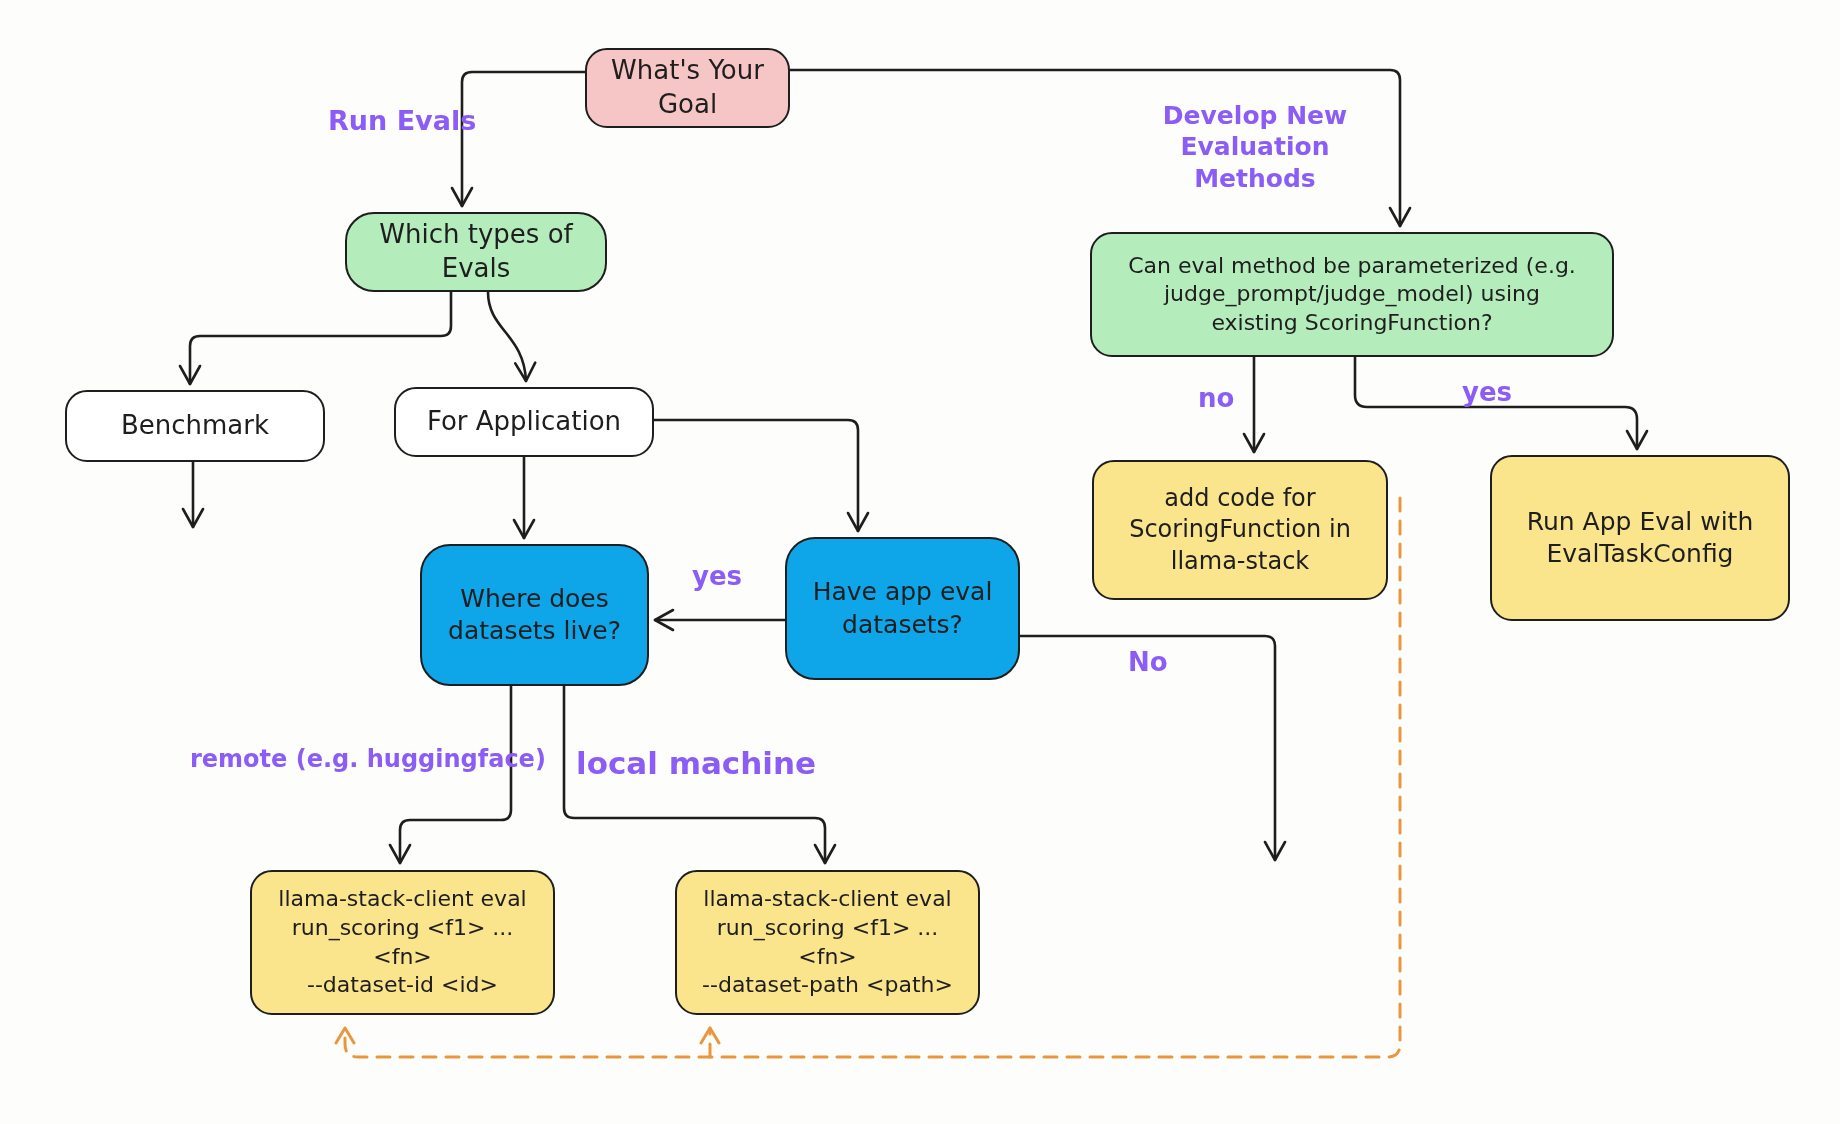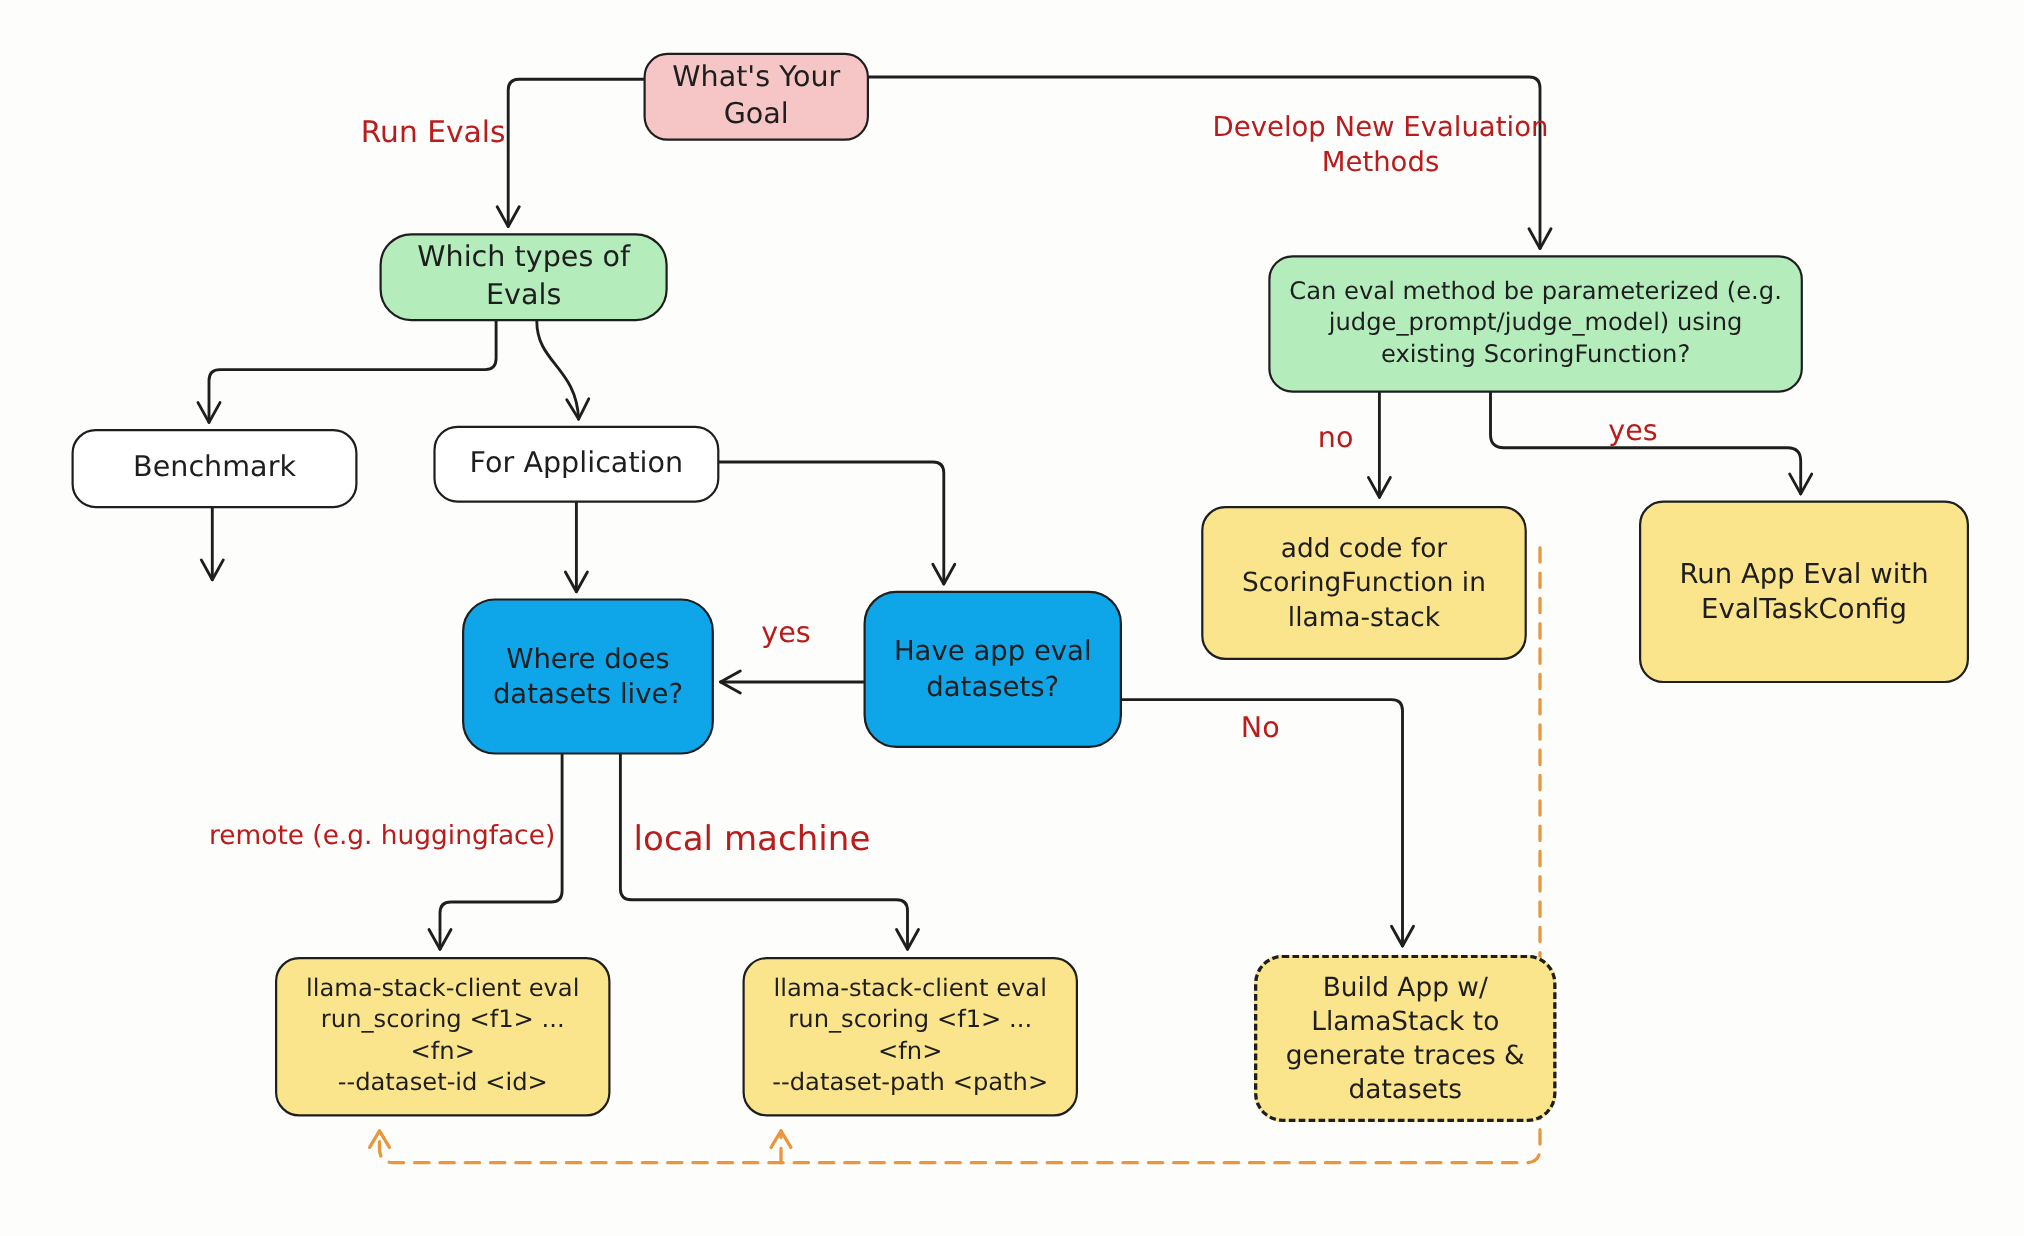--- a/index.html
+++ b/index.html
@@ -46,21 +46,22 @@
   .dashed { border-style: dashed; border-width: 3px; border-radius: 26px; }
   .f22 { font-size: 22px; }
   .f23 { font-size: 23px; }
   .f24 { font-size: 24px; }
   .f25 { font-size: 25px; }
   .edge-label {
     position: absolute;
     white-space: pre-line;
     font-size: 26px;
     line-height: 1.25;
-    color: #b91c1c;
+    color: #8b5cf6;
+    font-weight: bold;
   }
 </style>
 </head>
 <body>
 
 <div class="canvas">
 
   <svg class="edges" viewBox="0 0 1840 1124" aria-hidden="true">
     <defs>
       <marker id="ab" markerUnits="userSpaceOnUse" markerWidth="32" markerHeight="32" refX="24" refY="15" orient="auto">
@@ -92,21 +93,21 @@
       <path d="M 710 1057 V 1028" marker-end="url(#ao)"></path>
     </g>
   </svg>
 
   <div class="node pink" style="left:585px; top:48px; width:205px; height:80px;">What's Your
 Goal</div>
 
   <div class="node green" style="left:345px; top:212px; width:262px; height:80px;border-radius:29px;">Which types of
 Evals</div>
 
-  <div class="node green f22" style="left:1153px; top:232px; width:486px; height:125px;">Can eval method be parameterized (e.g.
+  <div class="node green f22" style="left:1090px; top:232px; width:524px; height:125px;">Can eval method be parameterized (e.g.
 judge_prompt/judge_model) using
 existing ScoringFunction?</div>
 
   <div class="node white" style="left:65px; top:390px; width:260px; height:72px;">Benchmark</div>
 
   <div class="node white" style="left:394px; top:387px; width:260px; height:70px;">For Application</div>
 
 
   <div class="node blue f25" style="left:420px; top:544px; width:229px; height:142px;">Where does
 datasets live?</div>
@@ -122,24 +123,20 @@
 EvalTaskConfig</div>
 
   <div class="node yellow f22" style="left:250px; top:870px; width:305px; height:145px;">llama-stack-client eval
 run_scoring &lt;f1&gt; ... &lt;fn&gt;
 --dataset-id &lt;id&gt;</div>
 
   <div class="node yellow f22" style="left:675px; top:870px; width:305px; height:145px;">llama-stack-client eval
 run_scoring &lt;f1&gt; ... &lt;fn&gt;
 --dataset-path &lt;path&gt;</div>
 
-  <div class="node yellow dashed f24" style="left:1140px; top:868px; width:275px; height:152px;">Build App w/
-LlamaStack to
-generate traces &amp;
-datasets</div>
 
   <div class="edge-label" style="left:328px; top:104px; font-size:27px;">Run Evals</div>
 
   <div class="edge-label" style="left:1100px; top:100px; width:310px; text-align:center; font-size:25px;">Develop New Evaluation
 Methods</div>
 
   <div class="edge-label" style="left:1198px; top:382px;">no</div>
 
   <div class="edge-label" style="left:1462px; top:376px;">yes</div>
 

